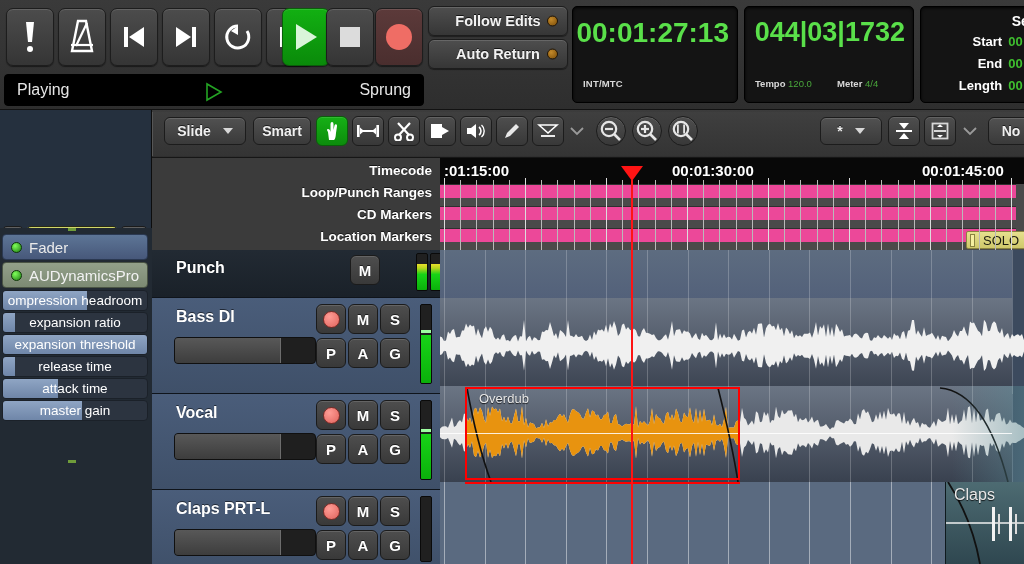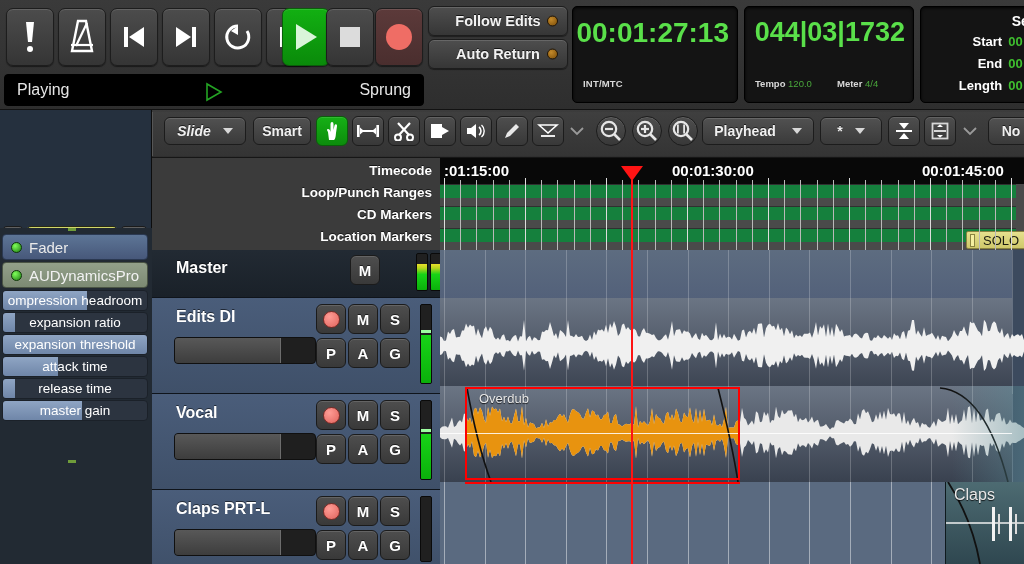--- a/index.html
+++ b/index.html
@@ -217,21 +217,21 @@
   }
   .meter-fill { position:absolute; left:0; right:0; bottom:0; background:linear-gradient(#17d417,#0bb00b); }
   .meter-peak { position:absolute; left:0; right:0; height:3px; background:#9dffa0; }
 
   
   .rulerlabels { position:absolute; left:152px; top:158px; width:288px; height:92px; background:#3b3b3b; }
   .rl { position:absolute; right:8px; color:#ffffff; font-size:13.5px; font-weight:bold; text-shadow:0 -1px 0 rgba(0,0,0,.6); }
   .ruler { position:absolute; left:440px; top:158px; right:0; height:92px; background:#4a4a4a; }
   .ruler-tc { position:absolute; left:0; right:0; top:0; height:26px; background:#080808; }
   .ruler-tc .tclab { position:absolute; top:4px; color:#fff; font-size:15px; font-weight:bold; white-space:nowrap; }
-  .lane { position:absolute; left:0; right:8px; height:14px; border-top:1px solid #303030; background:#15803d; }
+  .lane { position:absolute; left:0; right:8px; height:14px; border-top:1px solid #303030; background:#ec4899; }
   #lane-loop { top:26px; }
   #lane-cd   { top:48px; }
   #lane-loc  { top:70px; }
   .vtick { position:absolute; top:0; width:1px; background:#c9c9c9; }
   .solo-marker {
     position:absolute; top:72px; height:18px;
     background:linear-gradient(#e6e08e,#cfc86a);
     border:1px solid #8a8440; border-radius:2px;
     color:#1b1b10; font-size:13px;
     display:flex; align-items:center; padding-left:16px;
@@ -376,21 +376,21 @@
           </svg>
       </div>
       <div class="st-right">Sprung</div>
     </div>
   </div>
 
   <div class="toolbar">
     <div class="tool-region"></div>
 
     <div class="tbtn2" style="left:164px; width:82px;">
-      <span style="margin-right:12px;font-style:italic;">Slide</span>
+      <span style="margin-right:12px;">Slide</span>
       <span class="arrow-dn"></span>
     </div>
 
     <div class="tbtn2" style="left:253px; width:58px;text-align:center;">
       <span>Smart</span>
     </div>
 
     <div class="iconbtn active" style="left:316px;">
       <svg width="18" height="20" viewBox="0 0 18 20">
         <path d="M6 19 L5 11 Q3 8 5 8 Q7 8 7.5 11 L7.5 3 Q7.5 1 9 1 Q10.5 1 10.5 3 L10.5 9 L11.5 4.5 Q12 3 13.2 3.3 Q14.3 3.6 14 5.2 L13 12 Q12.6 18 11 19 z" fill="#fff"></path>
@@ -460,24 +460,20 @@
     </div>
     <div class="roundbtn" style="left:668px;">
       <svg width="22" height="22" viewBox="0 0 22 22">
         <circle cx="9" cy="9" r="7.2" fill="none" stroke="#e6e6e6" stroke-width="2.2"></circle>
         <rect x="5" y="4.5" width="1.8" height="9" fill="#e6e6e6"></rect>
         <rect x="11.2" y="4.5" width="1.8" height="9" fill="#e6e6e6"></rect>
         <line x1="14" y1="14" x2="20" y2="20" stroke="#e6e6e6" stroke-width="2.6"></line>
       </svg>
     </div>
 
-    <div class="tbtn2" style="left:702px; width:112px;">
-      <span style="margin-right:16px;">Playhead</span>
-      <span class="arrow-dn"></span>
-    </div>
     <div class="tbtn2" style="left:820px; width:62px;">
       <span style="margin-right:12px;">*</span>
       <span class="arrow-dn"></span>
     </div>
 
     <div class="iconbtn" style="left:888px;">
       <svg width="20" height="20" viewBox="0 0 20 20">
         <line x1="2" y1="10" x2="18" y2="10" stroke="#fff" stroke-width="2"></line>
         <path d="M5 2 L15 2 L10 8 z" fill="#fff"></path>
         <path d="M5 18 L15 18 L10 12 z" fill="#fff"></path>
@@ -548,26 +544,26 @@
           </div>
           <div class="param-row">
             <div class="param-fill" style="width: 8%;"></div>
             <div class="param-label">expansion ratio</div>
           </div>
           <div class="param-row">
             <div class="param-fill" style="width: 100%;"></div>
             <div class="param-label">expansion threshold</div>
           </div>
           <div class="param-row">
+            <div class="param-fill" style="width: 8%;"></div>
+            <div class="param-label">release time</div>
+          </div>
+          <div class="param-row">
             <div class="param-fill" style="width: 38%;"></div>
             <div class="param-label">attack time</div>
-          </div>
-          <div class="param-row">
-            <div class="param-fill" style="width: 8%;"></div>
-            <div class="param-label">release time</div>
           </div>
           <div class="param-row">
             <div class="param-fill" style="width: 55%;"></div>
             <div class="param-label">master gain</div>
           </div>
         </div>
       <div class="tick" style="top:232px;"></div>
     </div>
   </div>
 
@@ -631,31 +627,31 @@
         <div class="vtick" style="left: 538.6px; top: 22px; height: 70px; background: rgb(185, 185, 185);"></div>
         <div class="vtick" style="left: 554.8px; top: 22px; height: 70px; background: rgb(185, 185, 185);"></div>
         <div class="vtick" style="left: 571px; top: 20px; height: 72px; background: rgb(220, 220, 220);"></div>
       </div>
     <div class="playhead" id="ruler-playhead" style="top: 22px; left: 191px;"></div>
     <div class="ph-tri" id="ruler-playhead-tri" style="left: 181px; top: 8px;"></div>
   </div>
 
   <div class="trackheaders" id="track-headers">
       <div class="th master" style="height: 48px;">
-        <div class="th-name" style="top: 9px;">Master</div>
+        <div class="th-name" style="top: 9px;">Punch</div>
         <div class="sq" style="left: 198px; top: 5px;">M</div>
         <div class="meter" style="left: 264px; top: 3px; height: 38px;">
           <div class="meter-fill" style="height: 72%; background: linear-gradient(rgb(232, 224, 42) 0%, rgb(184, 212, 30) 16%, rgb(23, 212, 23) 40%, rgb(11, 176, 11) 100%);"></div>
         </div>
         <div class="meter" style="left: 278px; top: 3px; height: 38px;">
           <div class="meter-fill" style="height: 72%; background: linear-gradient(rgb(232, 224, 42) 0%, rgb(184, 212, 30) 16%, rgb(23, 212, 23) 40%, rgb(11, 176, 11) 100%);"></div>
         </div>
       </div>
       <div class="th" style="height: 96px;">
-        <div class="th-name">Edits DI</div>
+        <div class="th-name">Bass DI</div>
         <div class="sq" style="left: 164px; top: 6px;">
           <div class="recdot"></div>
         </div>
         <div class="sq" style="left: 196px; top: 6px;">M</div>
         <div class="sq" style="left: 228px; top: 6px;">S</div>
         <div class="sq" style="left: 164px; top: 40px;">P</div>
         <div class="sq" style="left: 196px; top: 40px;">A</div>
         <div class="sq" style="left: 228px; top: 40px;">G</div>
         <div class="fader-slot" style="top: 39px;">
           <div class="fader-fill" style="width: 76%;"></div>

